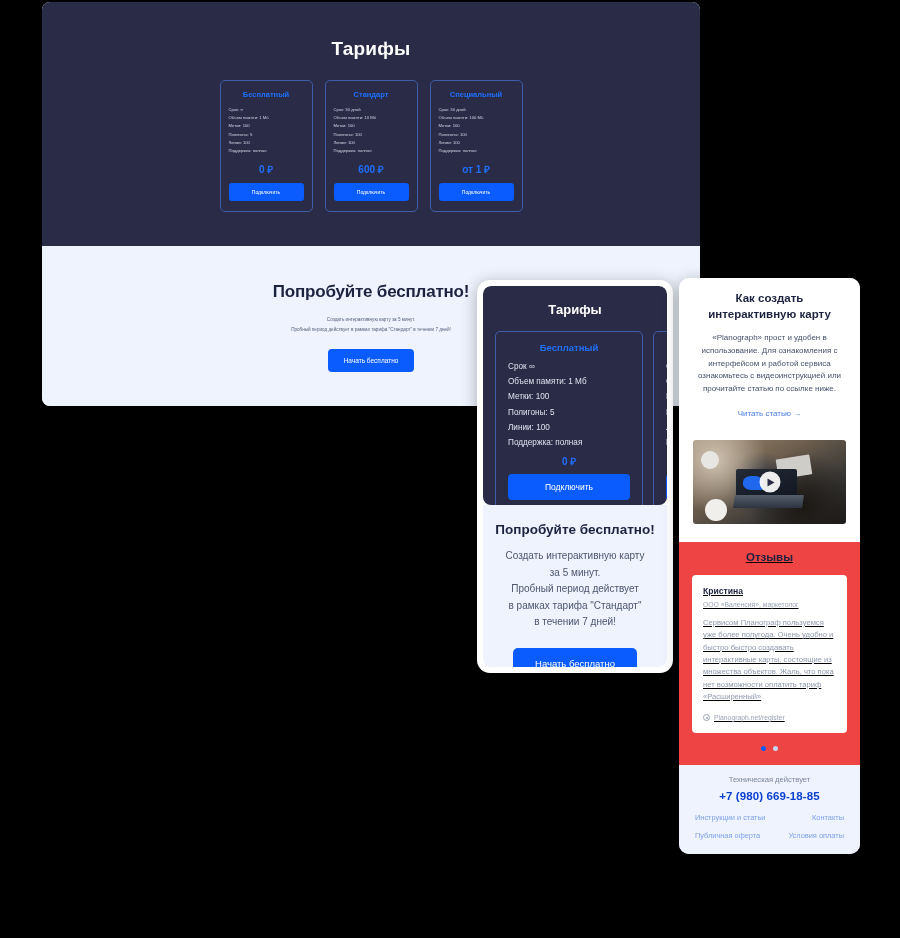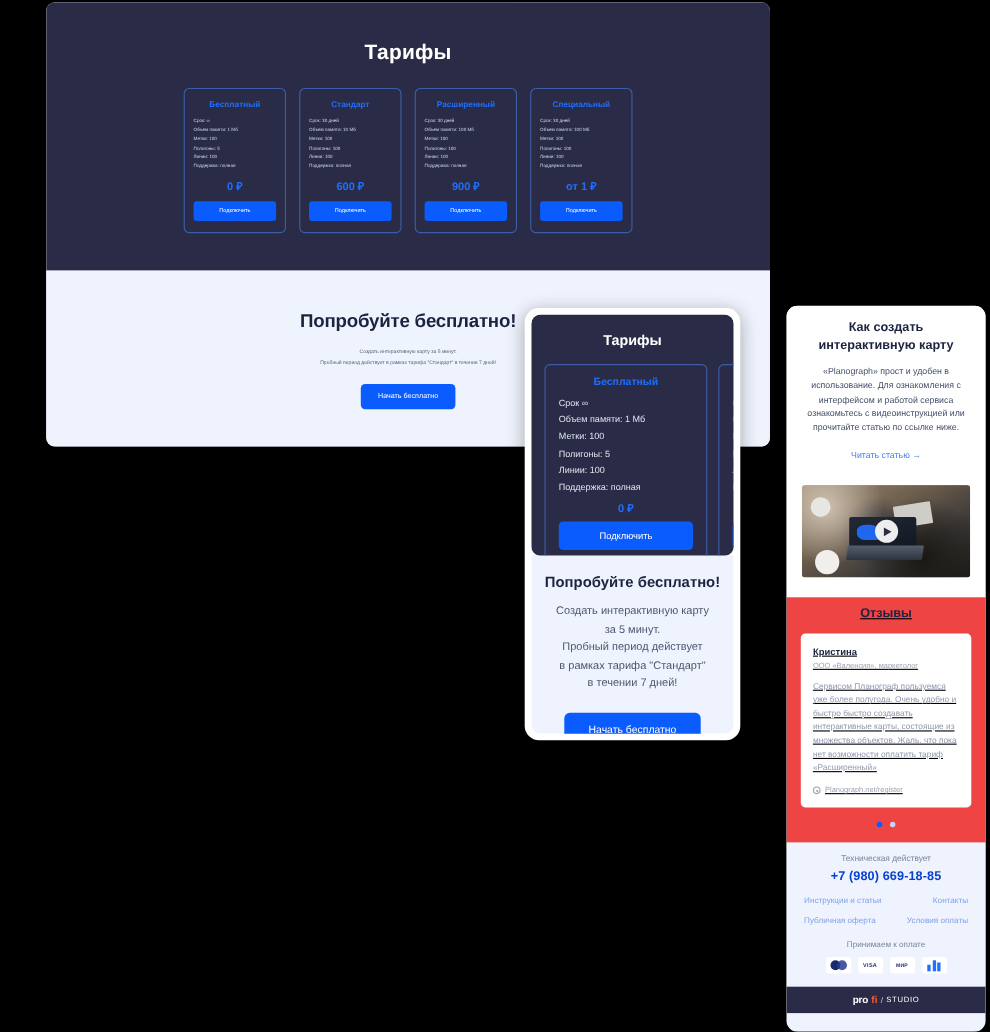--- a/index.html
+++ b/index.html
@@ -146,22 +146,22 @@
   .ml-title { font-size: 13.5px; font-weight: bold; color: #1c2340; }
   .ml-sub { font-size: 10px; color: #4d5670; line-height: 1.65; margin-top: 11px; }
   .ml-btn {
     margin-top: 17px; background: #0a5cff; color: #fff; border: none;
     border-radius: 5px; font-size: 9.5px; padding: 10px 22px;
     font-family: "Liberation Sans", sans-serif; cursor: pointer;
   }
 
   
   .mob-right {
-    position: absolute; left: 715px; top: 278px;
-    width: 181px; height: 660px;
+    position: absolute; left: 679px; top: 278px;
+    width: 181px; height: 576px;
     background: #eef3fd;
     border-radius: 10px;
     overflow: hidden;
     box-shadow: 0 3px 16px rgba(0,0,0,0.3);
   }
   .mr-sec-white { background: #ffffff; padding: 13px 14px 16px; text-align: center; }
   .mr-h2 { font-size: 11.5px; font-weight: bold; color: #1c2340; line-height: 1.35; }
   .mr-p { font-size: 8px; color: #46506b; line-height: 1.6; margin-top: 10px; }
   .mr-link { font-size: 8px; color: #4a7fe8; margin-top: 13px; display: inline-block; text-decoration: none; }
   .mr-video-wrap { background: #ffffff; padding: 4px 14px 18px; }
@@ -288,31 +288,20 @@
           <div class="plan-feat">Срок: 30 дней</div>
           <div class="plan-feat">Объем памяти: 10 Мб</div>
           <div class="plan-feat">Метки: 100</div>
           <div class="plan-feat">Полигоны: 100</div>
           <div class="plan-feat">Линии: 100</div>
           <div class="plan-feat">Поддержка: полная</div>
           <div class="plan-price">600 ₽</div>
           <button class="plan-btn">Подключить</button>
         </div>
 
-        <div class="plan-card">
-          <div class="plan-name">Расширенный</div>
-          <div class="plan-feat">Срок: 30 дней</div>
-          <div class="plan-feat">Объем памяти: 100 Мб</div>
-          <div class="plan-feat">Метки: 100</div>
-          <div class="plan-feat">Полигоны: 100</div>
-          <div class="plan-feat">Линии: 100</div>
-          <div class="plan-feat">Поддержка: полная</div>
-          <div class="plan-price">900 ₽</div>
-          <button class="plan-btn">Подключить</button>
-        </div>
 
         <div class="plan-card">
           <div class="plan-name">Специальный</div>
           <div class="plan-feat">Срок: 30 дней</div>
           <div class="plan-feat">Объем памяти: 100 Мб</div>
           <div class="plan-feat">Метки: 100</div>
           <div class="plan-feat">Полигоны: 100</div>
           <div class="plan-feat">Линии: 100</div>
           <div class="plan-feat">Поддержка: полная</div>
           <div class="plan-price">от 1 ₽</div>

